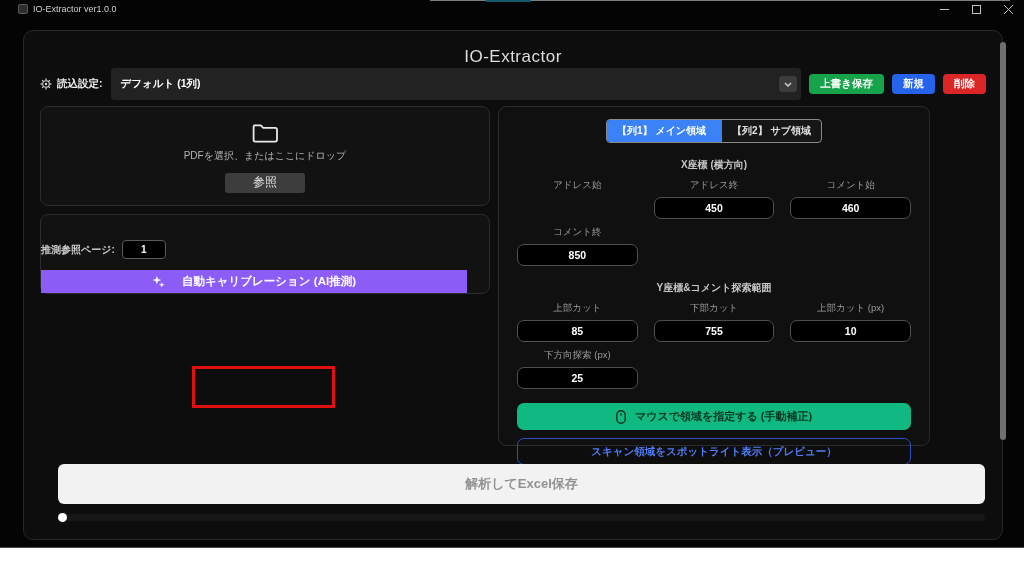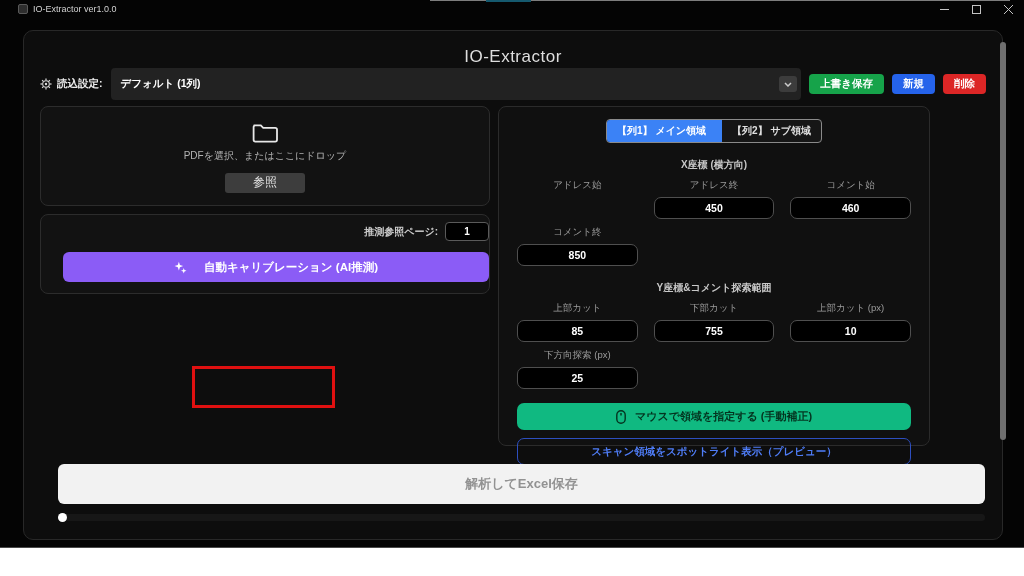--- a/index.html
+++ b/index.html
@@ -34,25 +34,25 @@
   .hbtn.new { background:#2563eb; }
   .hbtn.del { background:#dc2626; }
 
   
   .left-col { position:absolute; left:16px; top:75px; width:450px; }
   .subcard { background:#121212; border:1px solid #2c2c2c; border-radius:8px; }
   .drop-card { height:100px; display:flex; flex-direction:column; align-items:center; justify-content:center; }
   .drop-hint { font-size:10px; color:#b4b4b4; margin-top:5px; }
   .browse-btn { margin-top:10px; width:80px; height:20px; background:#3d3d3d; border:none; border-radius:3px; color:#e2e2e2; font-size:12px; font-family:inherit; cursor:pointer; }
 
-  .calib-card { height:80px; margin-top:8px; display:flex; flex-direction:column; align-items:flex-end; padding-top:7px; }
+  .calib-card { height:80px; margin-top:8px; display:flex; flex-direction:column; align-items:flex-start; padding-top:25px; }
   .calib-row { display:flex; align-items:center; gap:7px; }
   .calib-label { font-size:10px; font-weight:bold; color:#cccccc; }
   .mini-input { width:44px; height:19px; background:#000; border:1px solid #5a5a5a; border-radius:4px; color:#fff; font-weight:bold; font-size:10px; text-align:center; font-family:inherit; }
-  .auto-btn { margin-top:11px; width:calc(100% - 22px); height:30px; background:#8b5cf6; border:none; border-radius:6px; color:#ffffff; font-size:11.5px; font-weight:bold; font-family:inherit; display:flex; align-items:center; justify-content:center; gap:17px; cursor:pointer; }
+  .auto-btn { margin-top:11px; width:calc(100% - 22px); height:30px; background:#8b5cf6; border:none; border-radius:0; color:#ffffff; font-size:11.5px; font-weight:bold; font-family:inherit; display:flex; align-items:center; justify-content:center; gap:17px; cursor:pointer; }
 
   .device-card { height:108px; margin-top:7px; padding-top:10px; }
   .device-title { text-align:center; font-size:10.5px; font-weight:bold; color:#eaeaea; }
   .device-input { display:block; width:calc(100% - 26px); margin:9px auto 0; height:26px; background:#000; border:1px solid #4a4a4a; border-radius:6px; color:#fff; font-weight:bold; font-size:11px; letter-spacing:2px; text-align:center; font-family:inherit; }
   .noise-row { margin-top:12px; display:flex; align-items:center; justify-content:center; gap:7px; }
   .noise-label, .noise-unit { font-size:9.5px; color:#bdbdbd; }
   .noise-input { width:40px; height:19px; background:#000; border:1px solid #5a5a5a; border-radius:4px; color:#fff; font-weight:bold; font-size:9.5px; text-align:center; font-family:inherit; }
 
   .annotation { position:absolute; left:168px; top:335px; width:143px; height:42px; border:3px solid #e01010; pointer-events:none; }
 

